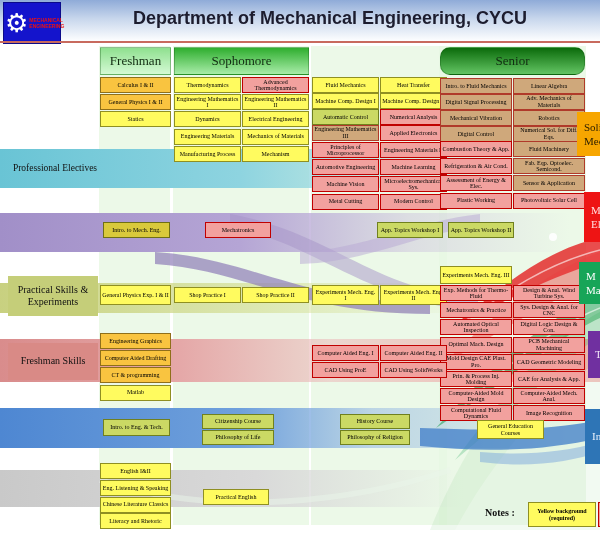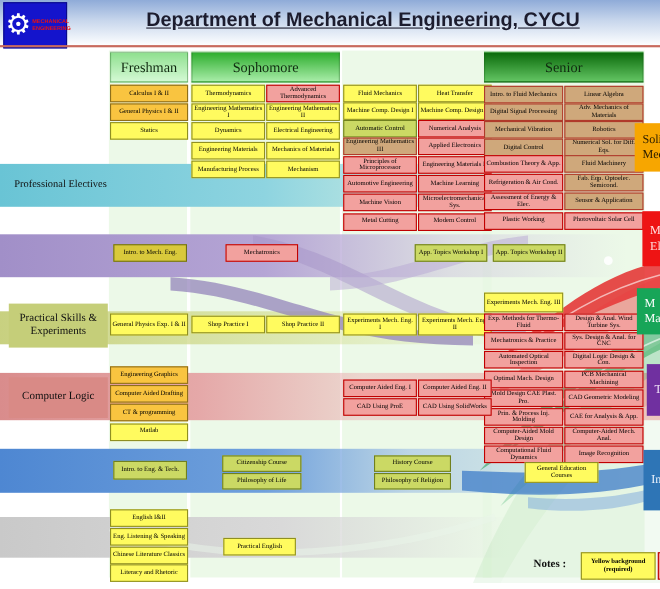--- a/index.html
+++ b/index.html
@@ -3,21 +3,21 @@
 <meta charset="utf-8">
 <style>
   html,body{margin:0;padding:0;background:#fff;}
   #stage{position:relative;width:600px;height:535px;overflow:hidden;background:#fff;
          font-family:"Liberation Serif",serif;}
   
   .hdr{position:absolute;left:0;top:0;width:600px;height:41px;
        background:linear-gradient(180deg,#8FABD8 0%,#C7D6EC 45%,#FDFEFF 100%);}
   .hline{position:absolute;left:0;top:41px;width:600px;height:2px;background:#C86A5E;}
   .title{position:absolute;left:70px;top:8px;width:520px;text-align:center;
-         font-family:"Liberation Sans",sans-serif;font-size:18px;font-weight:600;color:#1c1c2e;text-decoration:underline;}
+         font-family:"Liberation Sans",sans-serif;font-size:18px;font-weight:600;color:#1c1c2e;}
   .logo{position:absolute;left:3px;top:2px;width:58px;height:42px;background:#1414CC;
         display:flex;align-items:center;border:1px solid #0a0a8a;box-sizing:border-box;}
   .gear{font-family:"DejaVu Sans",sans-serif;font-size:26px;color:#fff;line-height:1;margin-left:1px;}
   .logotext{display:flex;flex-direction:column;margin-left:1px;}
   .logotext b{font-family:"Liberation Sans",sans-serif;font-size:5px;color:#E11;line-height:1.2;}
   
   .tint{position:absolute;top:46px;height:479px;background:#E7F8E2;opacity:.8;z-index:1;}
   .t0{left:99px;width:71px}.t1{left:173px;width:136px}.t2{left:311px;width:136px}.t3{left:439px;width:147px}
   
   .band{position:absolute;left:0;width:600px;z-index:2;}
@@ -28,21 +28,21 @@
   .band-blue{top:408px;height:40px;background:linear-gradient(90deg,#4E87D2 0%,#6FA0DC 40%,rgba(130,170,225,.45) 62%,rgba(120,165,220,.25) 80%,rgba(120,165,220,0) 95%);}
   .band-gray{top:470px;height:37px;width:465px;background:linear-gradient(90deg,#C9C9C9 0%,#D9D9D9 55%,rgba(222,222,222,0) 100%);}
   
   #ribbons{position:absolute;left:0;top:0;z-index:3;}
   
   .yh{position:absolute;top:47px;height:28px;display:flex;align-items:center;justify-content:center;
       font-size:13px;color:#102a10;z-index:5;box-sizing:border-box;border:1px solid rgba(20,90,20,.35);}
   .yh0{left:100px;width:71px;background:linear-gradient(180deg,#8FE08F,#D4F9D4);}
   .yh1{left:174px;width:135px;background:linear-gradient(180deg,#2FAE2F,#A8ECA8);}
   .yh2{left:312px;width:135px;background:linear-gradient(180deg,#2FAE2F,#A8ECA8);}
-  .yh3{left:440px;width:145px;background:linear-gradient(180deg,#0B6B0B,#63C463);}
+  .yh3{left:440px;width:145px;background:linear-gradient(180deg,#0B6B0B,#63C463);border-radius:10px;}
   
   .rl{position:absolute;display:flex;align-items:center;justify-content:center;text-align:center;
       font-size:10px;color:#111;z-index:5;line-height:1.25;box-sizing:border-box;padding:0 2px;}
   .rl0{left:8px;top:74px;width:90px;height:42px;background:#F2C9A2;}
   .rl1{left:0px;top:158px;width:110px;height:22px;background:transparent;font-size:9.5px;}
   .rl2{left:8px;top:214px;width:90px;height:38px;background:#A78FC5;}
   .rl3{left:8px;top:276px;width:90px;height:40px;background:#C5CE79;}
   .rl4{left:8px;top:343px;width:90px;height:37px;background:#D98A86;}
   .rl5{left:8px;top:408px;width:90px;height:39px;background:#4E87D2;}
   .rl6{left:8px;top:472px;width:90px;height:44px;background:#C6C6C6;}
@@ -110,21 +110,21 @@
     <path d="M100,480 C220,520 360,500 450,470" stroke="#EAF5EA" stroke-width="6" fill="none" opacity="0.5"></path>
     <circle cx="553" cy="237" r="4" fill="#FFFFFF" opacity="0.9"></circle>
   </svg>
 
   <div class="yh yh0">Freshman</div>
   <div class="yh yh1">Sophomore</div>
   <div class="yh yh3">Senior</div>
 
   <div class="rl rl1">Professional Electives</div>
   <div class="rl rl3">Practical Skills &amp; Experiments</div>
-  <div class="rl rl4">Computer Logic</div>
+  <div class="rl rl4">Freshman Skills</div>
 
   <div class="banner b0" style="background: rgb(247, 166, 0); color: rgb(46, 32, 0);">Solid
 Mech</div>
   <div class="banner b1" style="background: rgb(238, 20, 20); color: rgb(255, 224, 224);">Mea
 Elect</div>
   <div class="banner b2" style="background: rgb(23, 165, 88); color: rgb(255, 255, 255);">M
 Ma</div>
   <div class="banner b3" style="background: rgb(112, 48, 160); color: rgb(242, 230, 248);">Ther</div>
   <div class="banner b4" style="background: rgb(46, 117, 182); color: rgb(234, 242, 252);">Inject</div>
 

